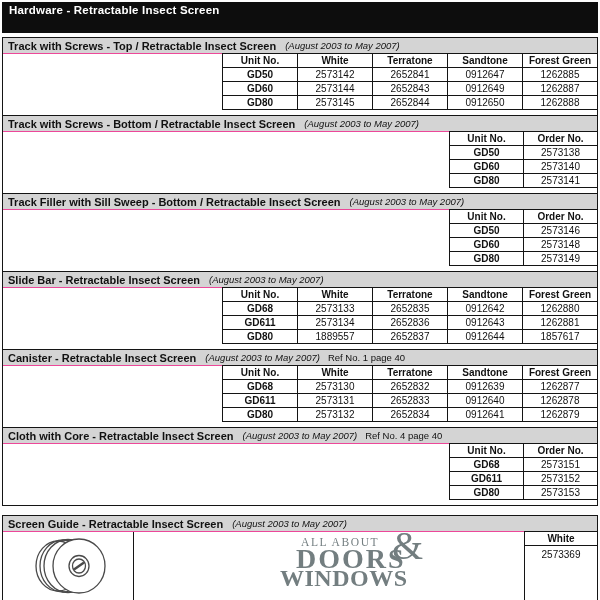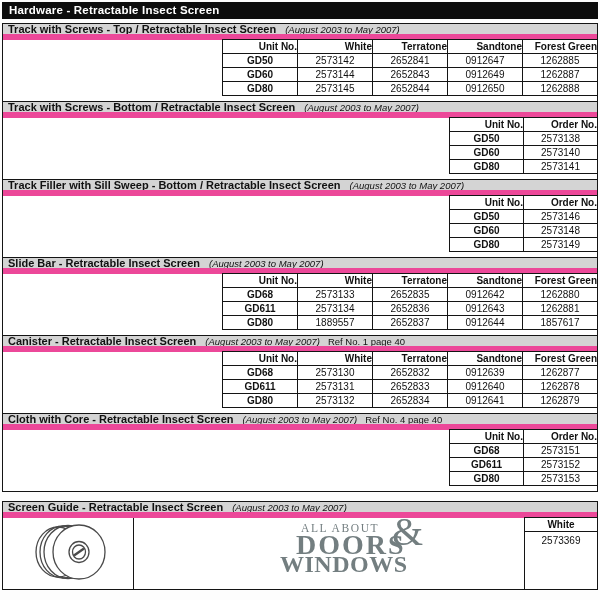--- a/index.html
+++ b/index.html
@@ -1,44 +1,44 @@
 <!DOCTYPE html>
 <html><head>
 <meta charset="utf-8">
 <style>
   * { box-sizing: border-box; margin: 0; padding: 0; }
   html,body { width:600px; height:600px; background:#fff; }
   body { font-family:"Liberation Sans", sans-serif; color:#111; }
   .page { width:600px; height:600px; padding:2px; position:relative; background:#fdfdfd; }
 
   .title-bar {
-    height:17px; background:#0d0d0d; color:#fff;
+    height:31px; background:#0d0d0d; color:#fff;
     font-size:11.5px; font-weight:bold; line-height:17px;
     padding-left:7px; letter-spacing:.2px; margin-bottom:4px;
   }
 
   .section { border:1px solid #141414; }
   .section + .section { margin-top:-1px; }
   .sec-header {
-    height:16px; background:#d4d4d4; border-bottom:6px solid #ec4899;
+    height:16px; background:#d4d4d4; border-bottom:1px solid #ec4899;
     display:flex; align-items:center; padding-left:5px; white-space:nowrap; overflow:hidden;
   }
   .sec-title { font-size:11px; font-weight:bold; }
   .sec-date  { font-size:9.5px; font-style:italic; margin-left:9px; }
   .sec-ref   { font-size:9.5px; margin-left:8px; }
   .sec-body  { position:relative; height:61px; background:#fff; }
 
   table.parts { border-collapse:collapse; position:absolute; top:-1px; right:-1px; background:#fff; }
   table.parts th, table.parts td {
     border:1px solid #141414; height:14px; padding:0;
     font-size:10px; text-align:center; line-height:13px;
   }
   table.cols5 th, table.cols5 td { width:75px; }
   table.cols2 th, table.cols2 td { width:74px; }
-  table.parts th { font-weight:bold;text-align:right; }
+  table.parts th { font-weight:bold; }
   td.unit { text-align:left; padding-left:5px; font-weight:bold; }
 
   .gap { height:9px; }
 
   
   .sg-body { position:relative; height:71px; background:#fff; }
   .sg-imgcell {
     position:absolute; left:0; top:0; bottom:0; width:131px;
     border-right:1px solid #141414; display:flex; align-items:center; justify-content:center;
   }

